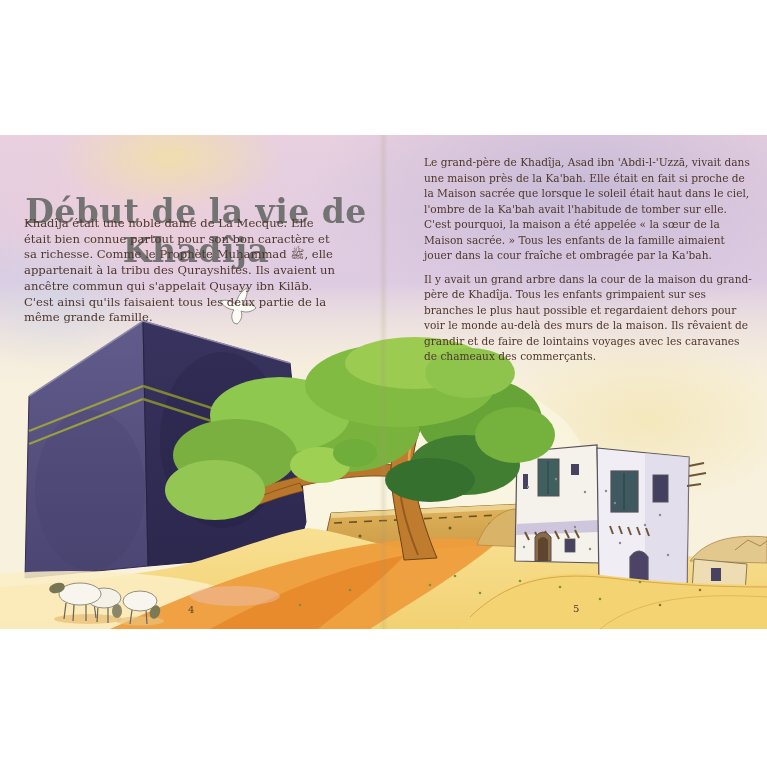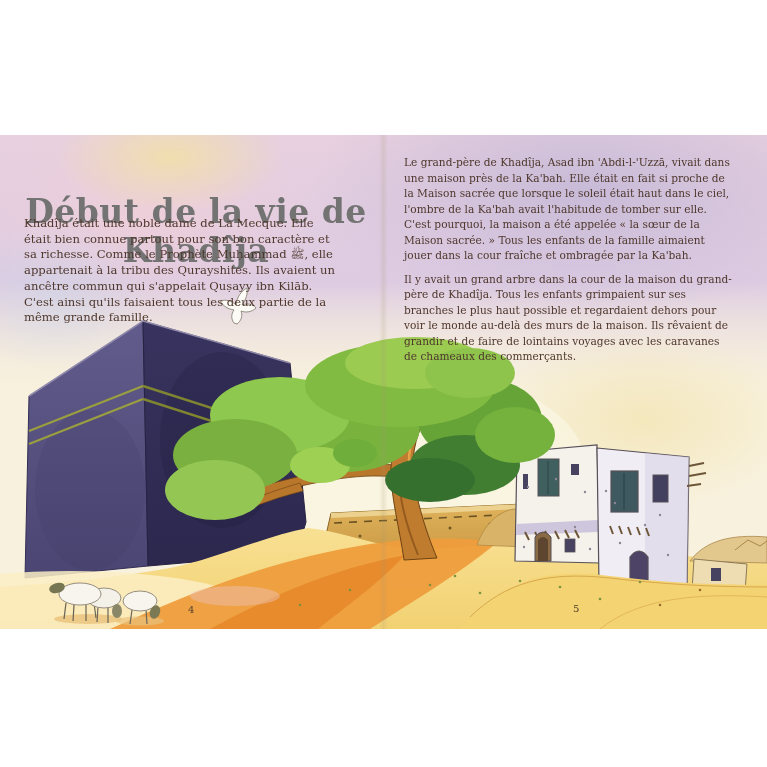--- a/index.html
+++ b/index.html
@@ -24,21 +24,21 @@
   }
   .body-text{
     color:#4e372c;
     text-align:left;
   }
   .left-body{
     position:absolute;left:24px;top:216px;width:320px;
     font-size:11.6px;line-height:15.7px;
   }
   .right-col{
-    position:absolute;left:404px;top:155px;width:328px;
+    position:absolute;left:424px;top:155px;width:328px;
     font-size:10.6px;line-height:15.5px;
   }
   .right-col p{margin:0 0 8px 0;}
   .page-num{
     position:absolute;
     font-size:10px;color:#53402c;
   }
   .page-num.left{left:188px;top:604px;}
   .page-num.right{left:573px;top:603px;}
 </style>

